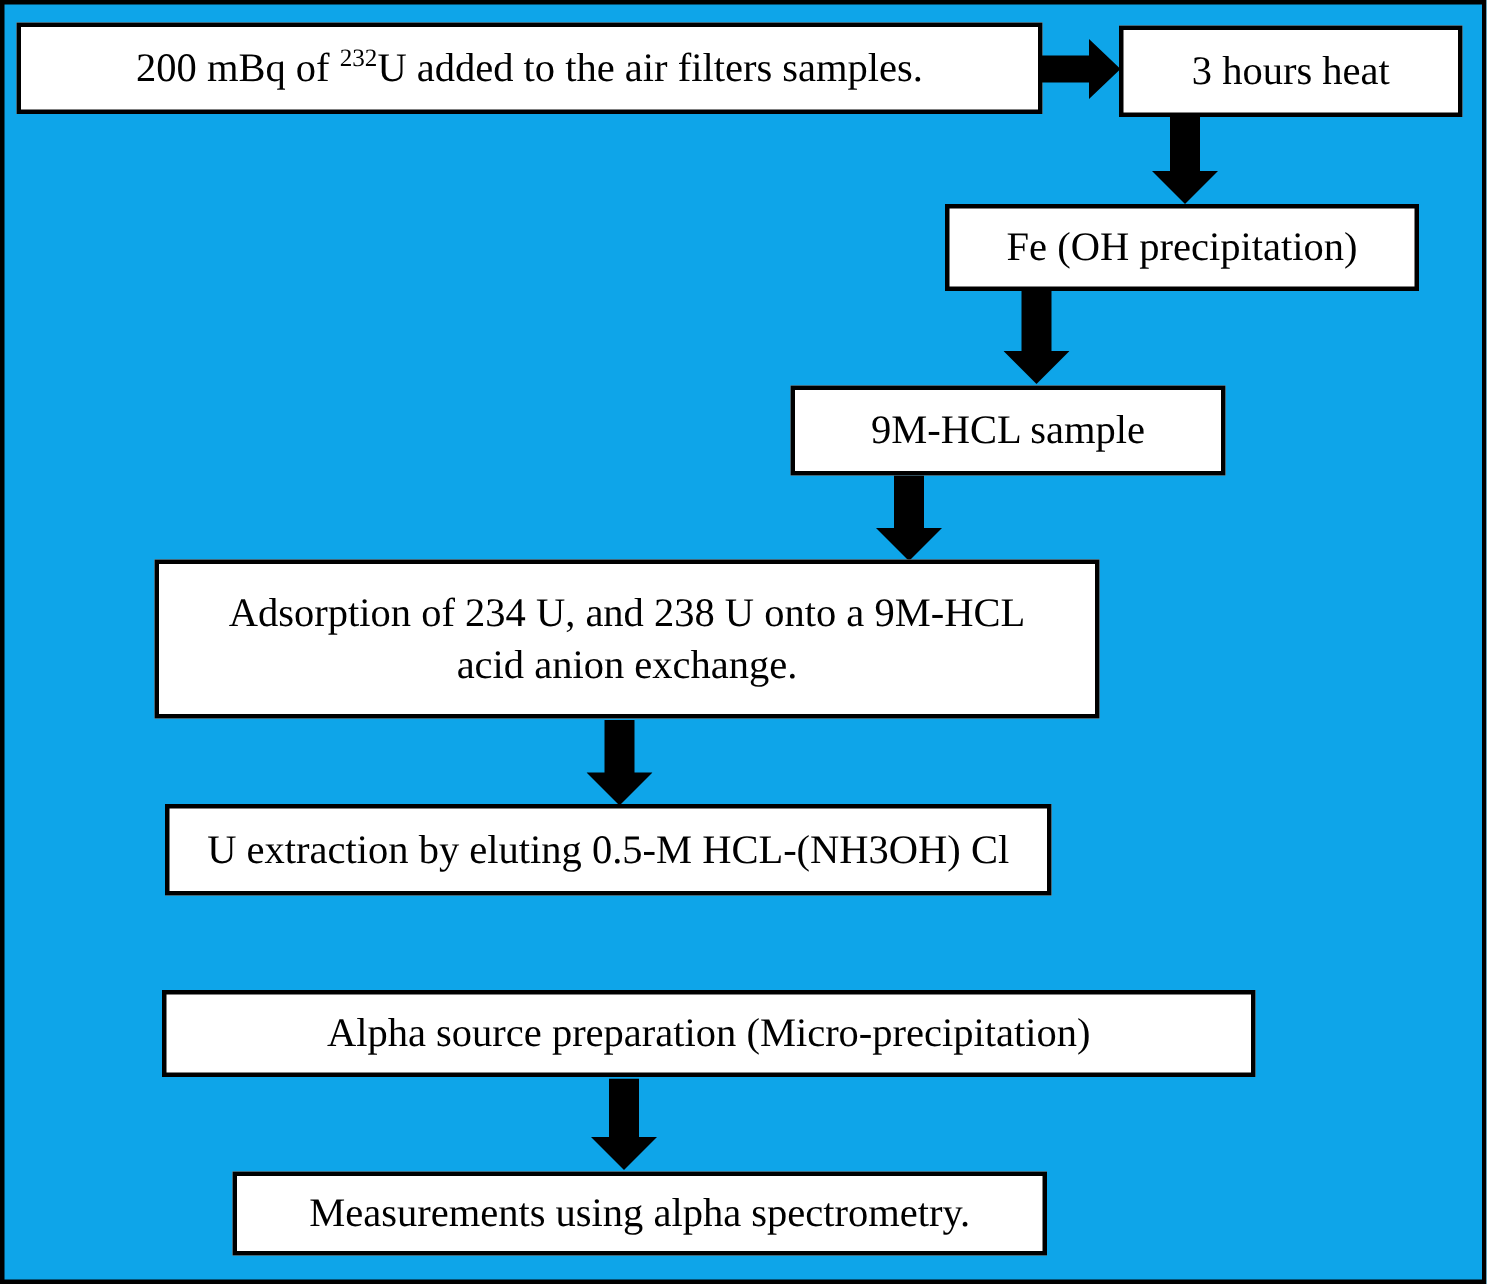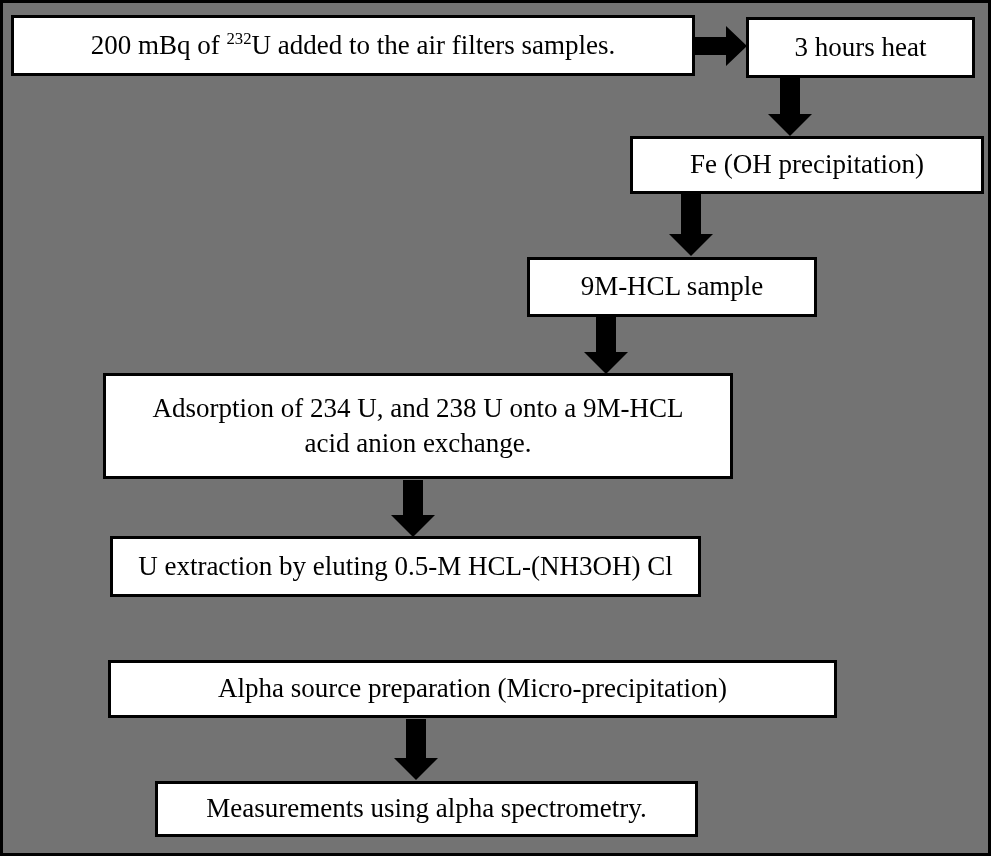--- a/index.html
+++ b/index.html
@@ -6,21 +6,21 @@
     margin: 0;
     padding: 0;
     background: #ffffff;
   }
   .canvas {
     position: relative;
     width: 991px;
     height: 856px;
     box-sizing: border-box;
     border: 3px solid #000000;
-    background: #737373;
+    background: #0ea5e9;
     font-family: "Liberation Serif", "DejaVu Serif", serif;
     color: #000000;
     overflow: hidden;
   }
   .node {
     position: absolute;
     box-sizing: border-box;
     border: 3px solid #000000;
     background: #ffffff;
     display: flex;
@@ -38,21 +38,21 @@
   }
   .arrow {
     position: absolute;
     line-height: 0;
   }
   .arrow svg { display: block; }
 
   
   .node-a { left: 8px;   top: 12px;  width: 684px; height: 61px; }
   .node-b { left: 743px; top: 14px;  width: 229px; height: 61px; }
-  .node-c { left: 627px; top: 133px; width: 354px; height: 58px; }
+  .node-c { left: 627px; top: 133px; width: 316px; height: 58px; }
   .node-d { left: 524px; top: 254px; width: 290px; height: 60px; }
   .node-e { left: 100px; top: 370px; width: 630px; height: 106px; padding: 2px 40px; }
   .node-f { left: 107px; top: 533px; width: 591px; height: 61px; }
   .node-g { left: 105px; top: 657px; width: 729px; height: 58px; }
   .node-h { left: 152px; top: 778px; width: 543px; height: 56px; }
 
   
   .arrow-1 { left: 691px; top: 23px;  }
   .arrow-2 { left: 765px; top: 75px;  }
   .arrow-3 { left: 666px; top: 191px; }

